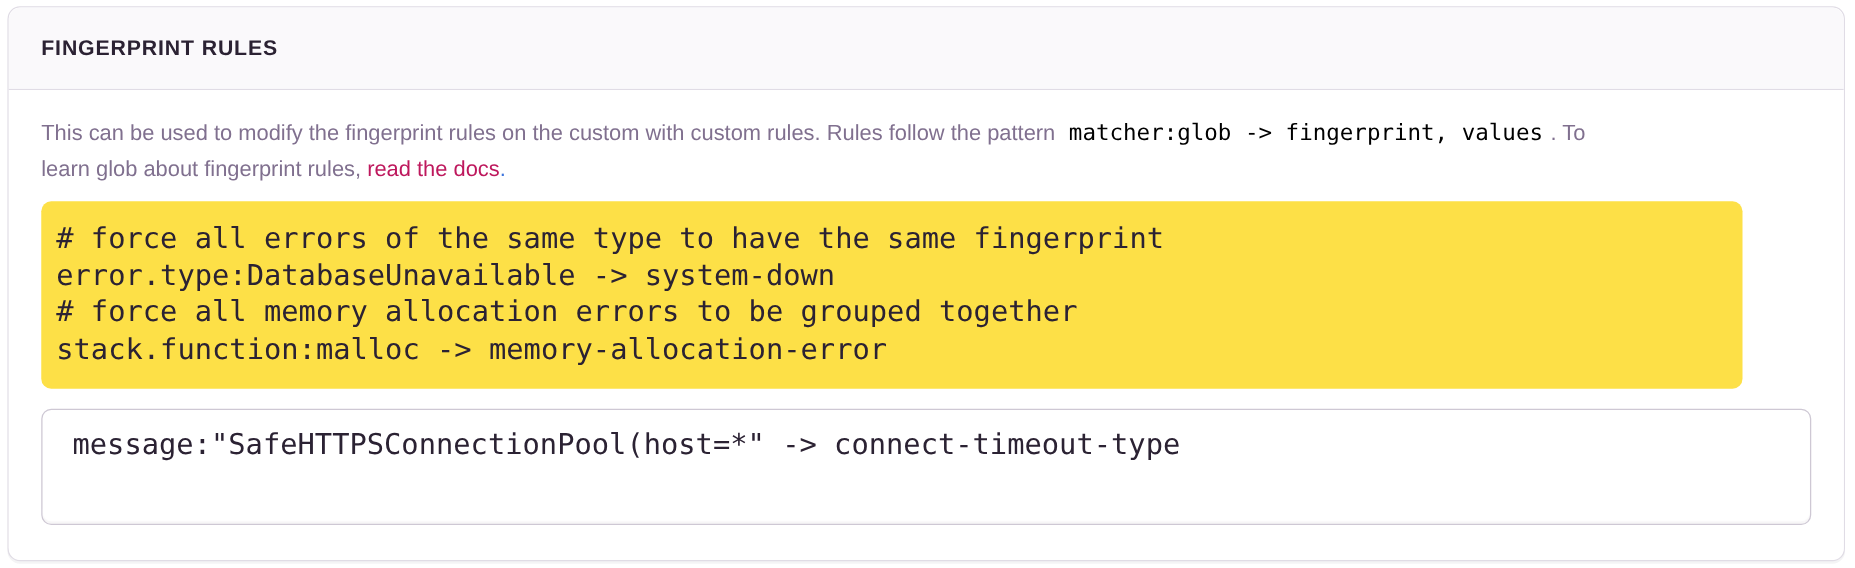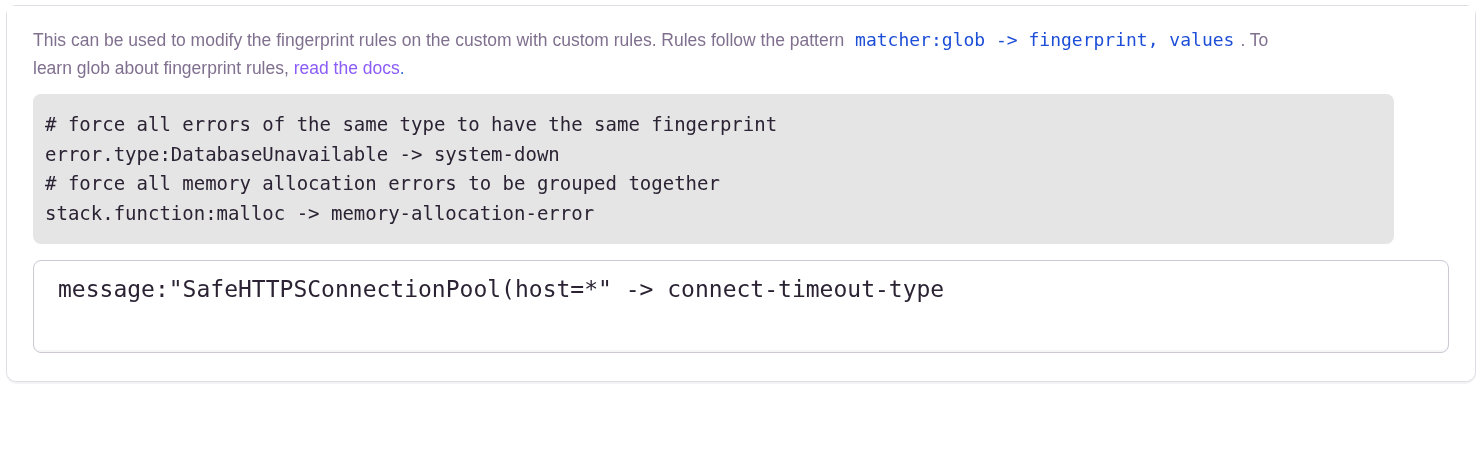--- a/index.html
+++ b/index.html
@@ -47,39 +47,39 @@
   }
   .description {
     margin: 0 0 12px 0;
     font-size: 17.5px;
     line-height: 28px;
     color: #80708f;
   }
   .inline-code {
     font-family: "DejaVu Sans Mono", "Liberation Mono", monospace;
     font-size: 18px;
-    color: #1d4ed8;
+    color: #000000;
     padding: 0 6px;
     white-space: pre;
   }
   .docs-link {
-    color: #8b5cf6;
+    color: #be185d;
     text-decoration: none;
     cursor: pointer;
   }
   .docs-link-suffix {
     color: #3c74dd;
   }
   .code-example {
     margin: 0 55px 16px 0;
-    background: #e5e5e5;
+    background: #fde047;
     border-radius: 8px;
     padding: 16px 12px;
     font-family: "DejaVu Sans Mono", "Liberation Mono", monospace;
-    font-size: 19px;
+    font-size: 23px;
     line-height: 29.5px;
     color: #2b2233;
     white-space: pre;
     overflow: hidden;
   }
   .rules-textarea {
     display: block;
     width: 100%;
     height: 93px;
     background: #ffffff;
@@ -96,20 +96,23 @@
     overflow: hidden;
     box-shadow: inset 0 -2px 1px rgba(43, 34, 51, 0.04);
   }
 </style>
 </head>
 <body>
 
 <div class="page">
   <section class="panel">
 
+    <header class="panel-header">
+      <h1 class="panel-title">FINGERPRINT RULES</h1>
+    </header>
 
     <div class="panel-body">
 
       <p class="description"><span>This can be used to modify the fingerprint rules on the custom with custom rules. Rules follow the pattern </span><code class="inline-code">matcher:glob -&gt; fingerprint, values</code><span>. To</span><br><span>learn glob about fingerprint rules, </span><a href="#" class="docs-link">read the docs</a><span class="docs-link-suffix">.</span></p>
 
       <pre class="code-example"># force all errors of the same type to have the same fingerprint
 error.type:DatabaseUnavailable -&gt; system-down
 # force all memory allocation errors to be grouped together
 stack.function:malloc -&gt; memory-allocation-error</pre>
 

